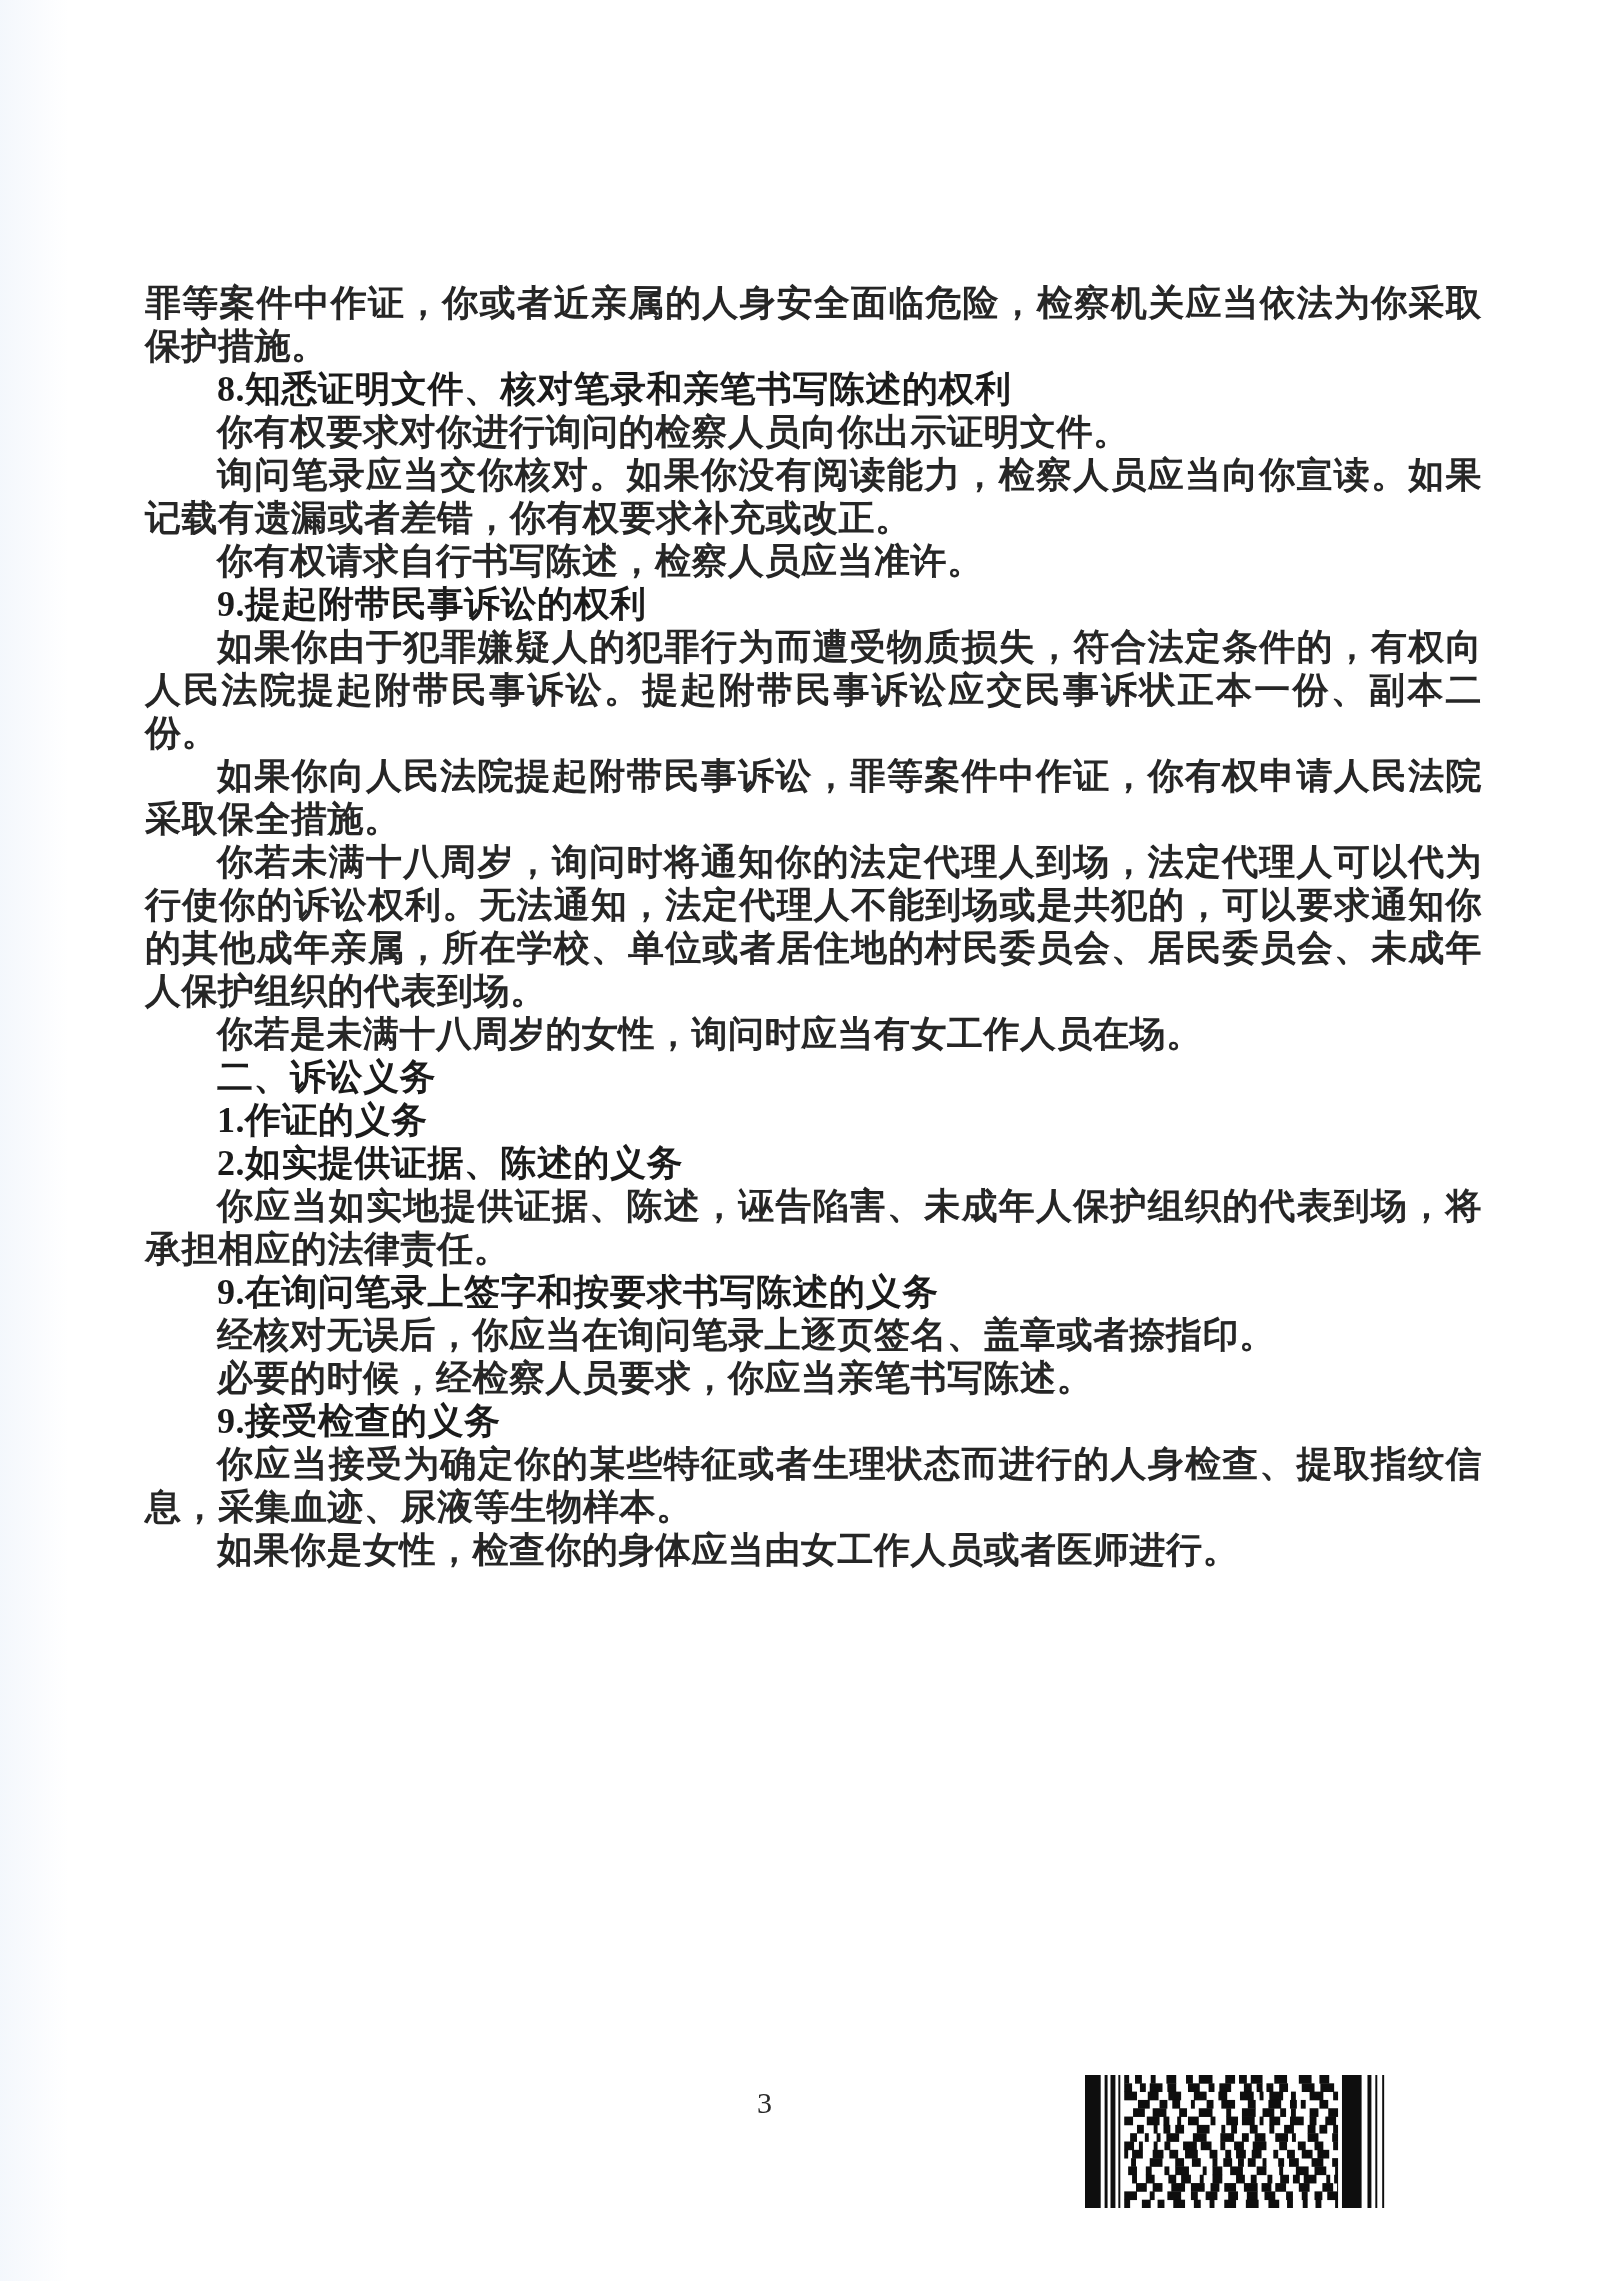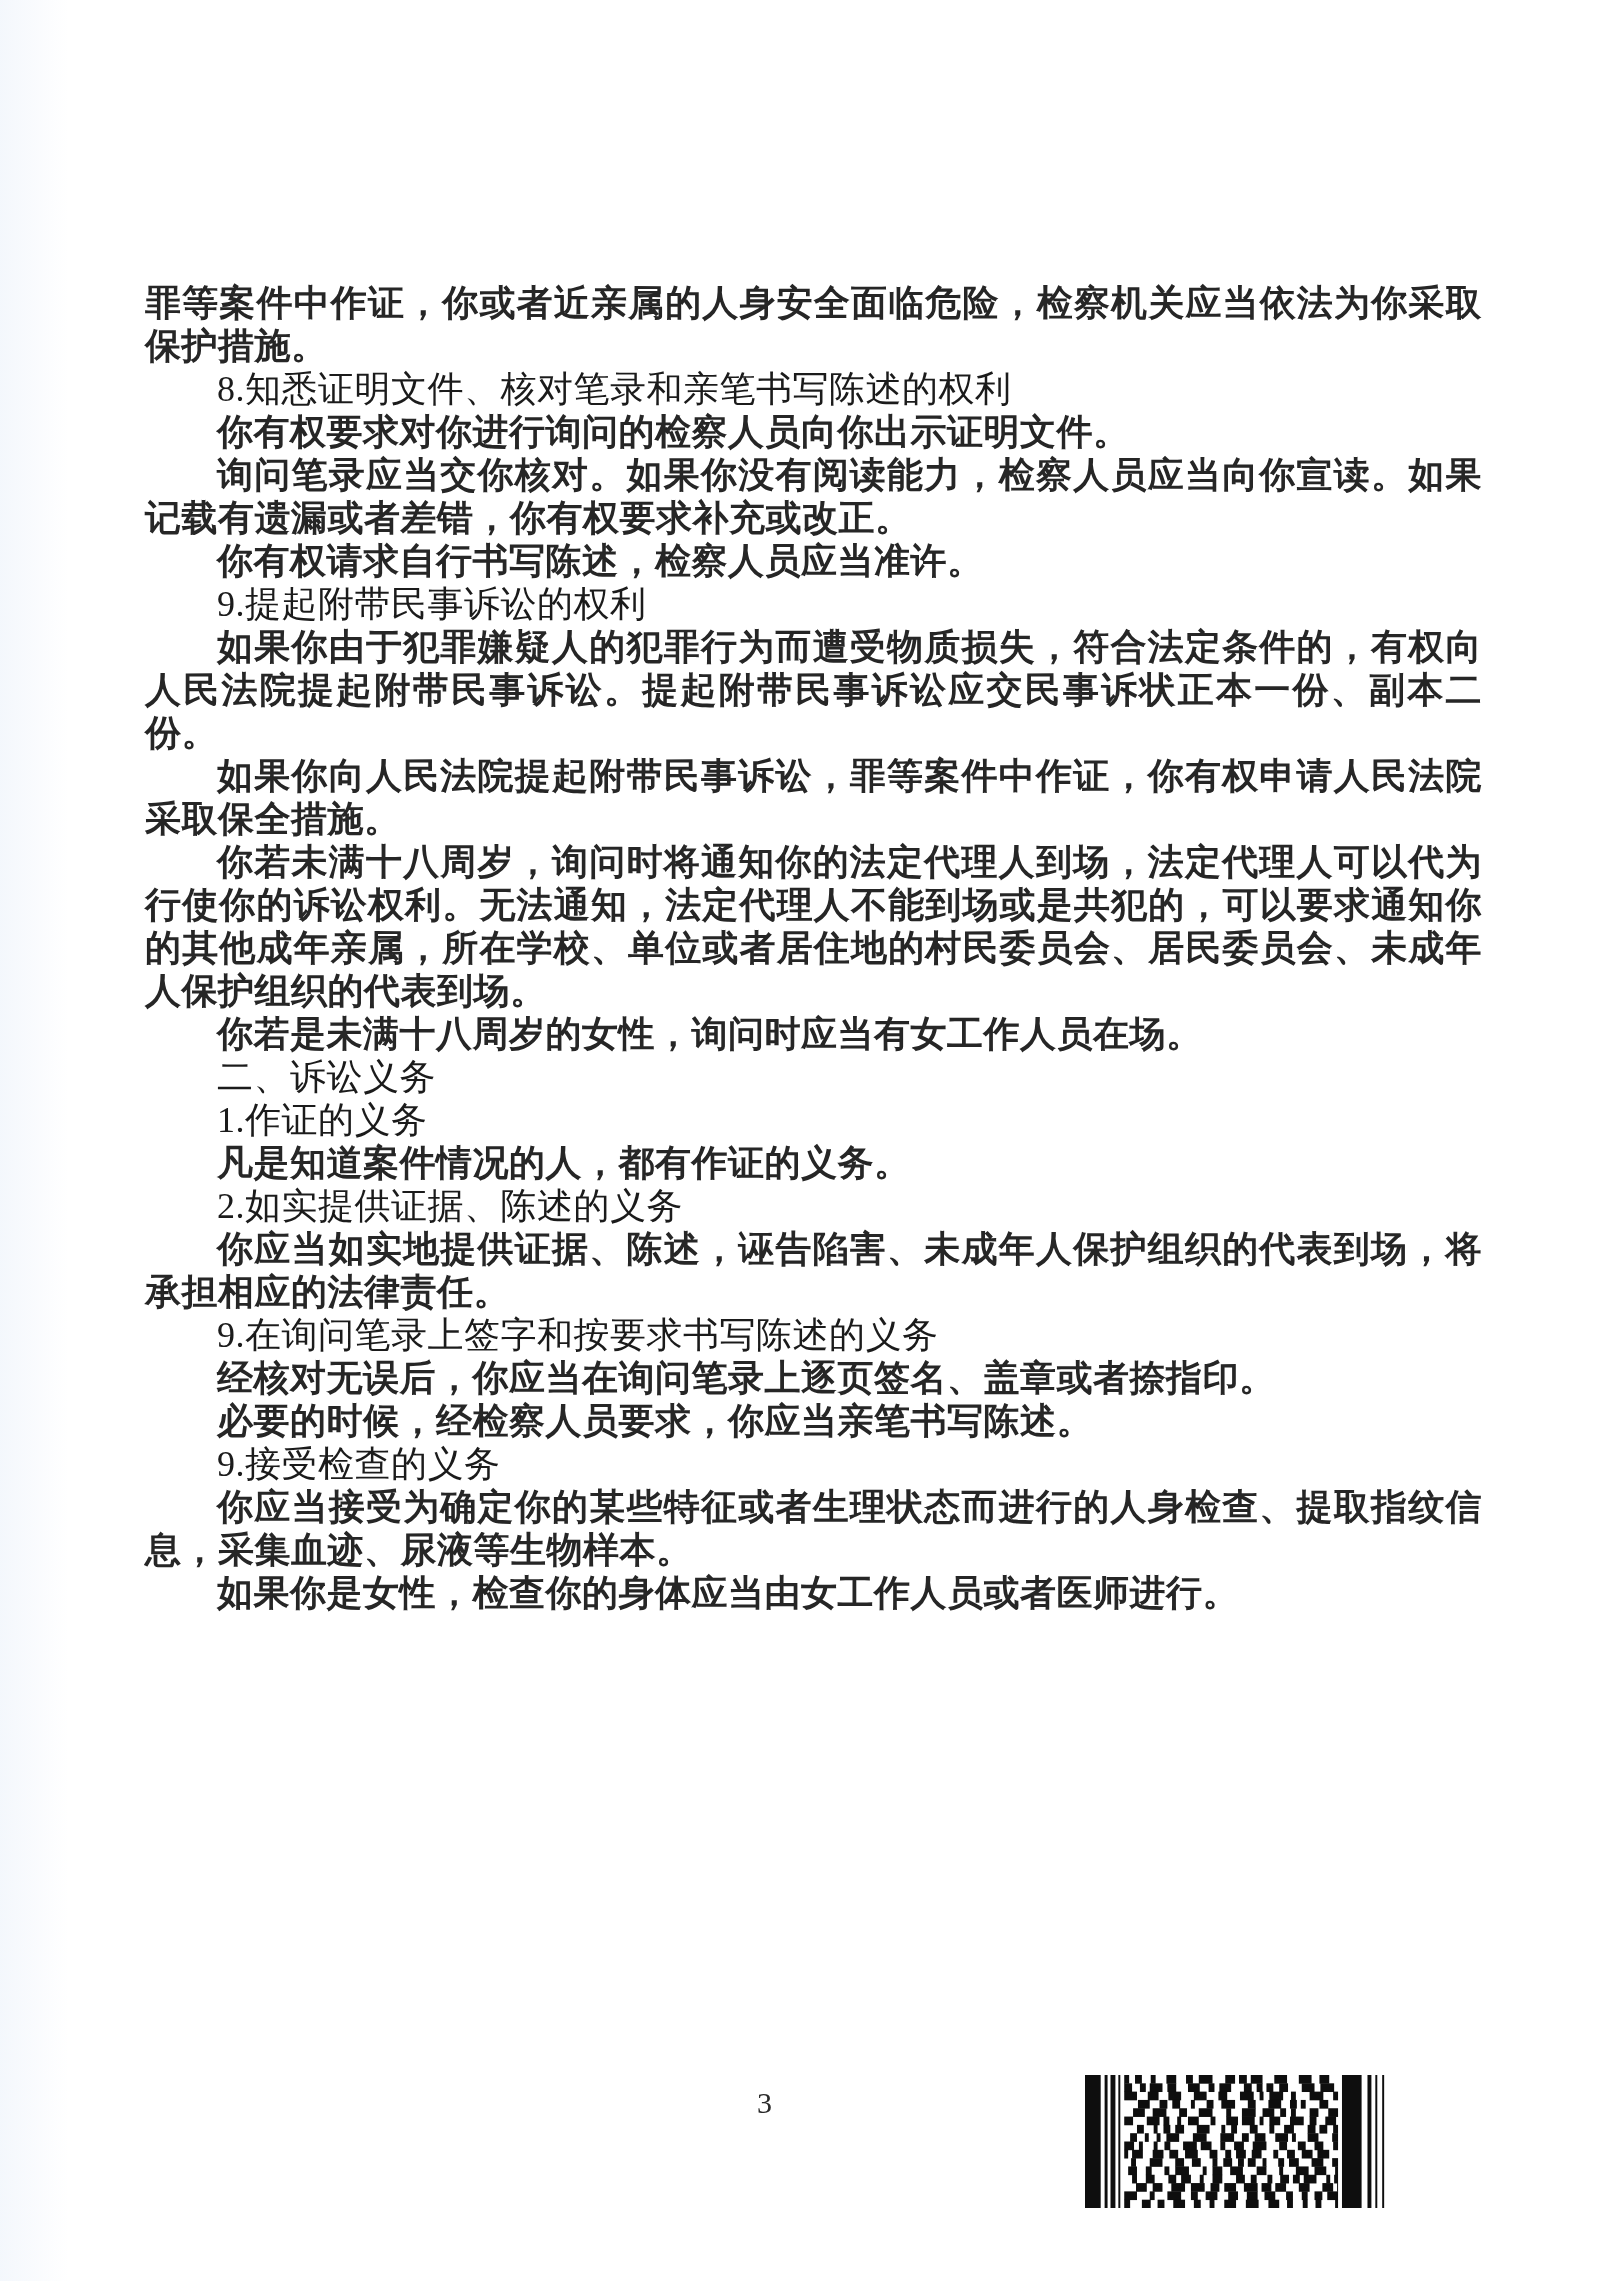--- a/index.html
+++ b/index.html
@@ -37,21 +37,21 @@
     font-size: 36px;
     line-height: 43px;
     letter-spacing: 0.5px;
     color: #262626;
     text-align: justify;
     text-justify: inter-ideograph;
     text-indent: 2em;
     font-weight: 700;
   }
   .text-block p.heading {
-    font-weight: 400;
+    font-weight: 700;
     color: #1b1b1b;
   }
   .text-block p.no-indent {
     text-indent: 0;
   }
   .page-number {
     position: absolute;
     left: 686px;
     top: 2086px;
     width: 157px;
@@ -84,21 +84,20 @@
       <p>你有权要求对你进行询问的检察人员向你出示证明文件。</p>
       <p>询问笔录应当交你核对。如果你没有阅读能力，检察人员应当向你宣读。如果记载有遗漏或者差错，你有权要求补充或改正。</p>
       <p>你有权请求自行书写陈述，检察人员应当准许。</p>
       <p class="heading">9.提起附带民事诉讼的权利</p>
       <p>如果你由于犯罪嫌疑人的犯罪行为而遭受物质损失，符合法定条件的，有权向人民法院提起附带民事诉讼。提起附带民事诉讼应交民事诉状正本一份、副本二份。</p>
       <p>如果你向人民法院提起附带民事诉讼，罪等案件中作证，你有权申请人民法院采取保全措施。</p>
       <p>你若未满十八周岁，询问时将通知你的法定代理人到场，法定代理人可以代为行使你的诉讼权利。无法通知，法定代理人不能到场或是共犯的，可以要求通知你的其他成年亲属，所在学校、单位或者居住地的村民委员会、居民委员会、未成年人保护组织的代表到场。</p>
       <p>你若是未满十八周岁的女性，询问时应当有女工作人员在场。</p>
       <p class="heading">二、诉讼义务</p>
       <p class="heading">1.作证的义务</p>
-      <p>凡是知道案件情况的人，都有作证的义务。</p>
       <p class="heading">2.如实提供证据、陈述的义务</p>
       <p>你应当如实地提供证据、陈述，诬告陷害、未成年人保护组织的代表到场，将承担相应的法律责任。</p>
       <p class="heading">9.在询问笔录上签字和按要求书写陈述的义务</p>
       <p>经核对无误后，你应当在询问笔录上逐页签名、盖章或者捺指印。</p>
       <p>必要的时候，经检察人员要求，你应当亲笔书写陈述。</p>
       <p class="heading">9.接受检查的义务</p>
       <p>你应当接受为确定你的某些特征或者生理状态而进行的人身检查、提取指纹信息，采集血迹、尿液等生物样本。</p>
       <p>如果你是女性，检查你的身体应当由女工作人员或者医师进行。</p>
     </div>
 

